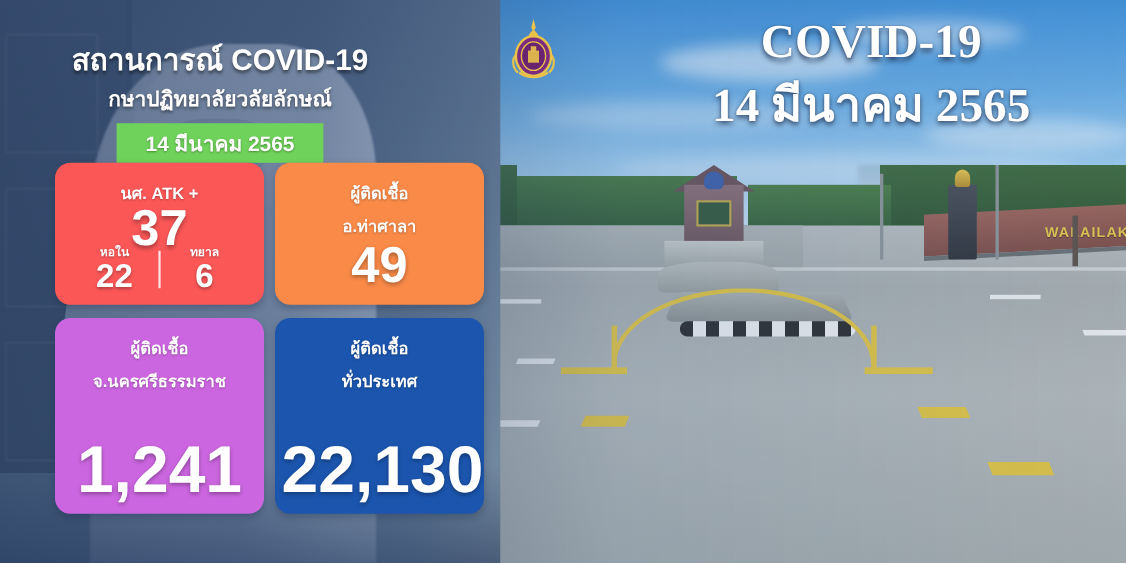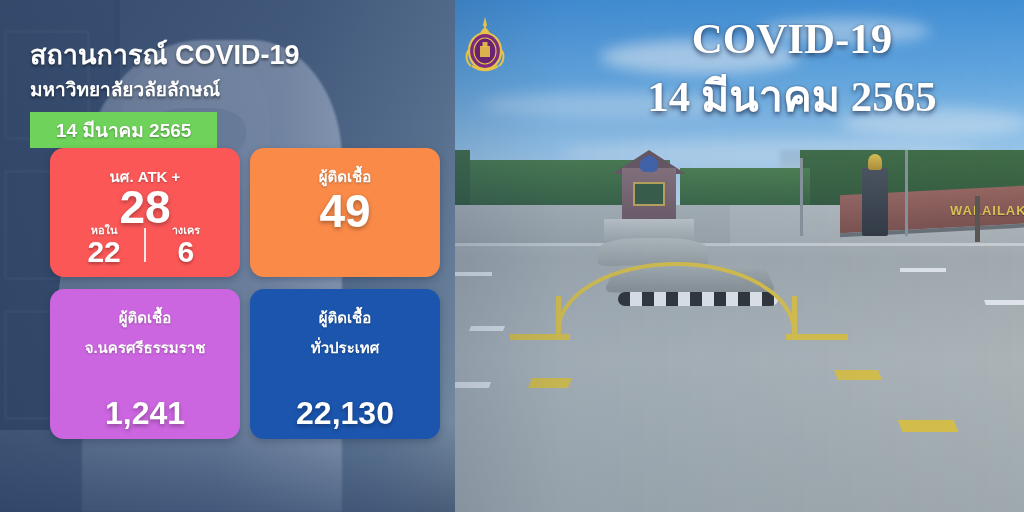--- a/index.html
+++ b/index.html
@@ -178,21 +178,21 @@
     position:absolute; left:0; bottom:0; width:455px; height:90px;
     background:linear-gradient(180deg,rgba(28,44,72,0) 0%,rgba(28,44,72,.55) 100%);
   }
   .left-tint {
     position:absolute; inset:0;
     background:linear-gradient(100deg, rgba(38,61,99,.72) 0%, rgba(44,70,112,.62) 55%, rgba(52,82,128,.40) 85%, rgba(60,95,145,.12) 100%);
   }
 
   
   .hl {
-    position:absolute; left:30px; top:40px; width:340px; 
+    position:absolute; left:30px; top:40px; width:340px; text-align:center;
     z-index:6;
   }
   .hl-title {
     font-size:27px; font-weight:bold; color:#ffffff;
     text-shadow:0 2px 3px rgba(0,0,0,.45); line-height:1.15;
   }
   .hl-sub {
     font-size:19px; font-weight:bold; color:#ffffff;
     text-shadow:0 2px 3px rgba(0,0,0,.45); margin-top:3px;
   }
@@ -242,21 +242,21 @@
   }
   .card-label {
     font-size:15px; font-weight:bold; line-height:1.18;
     text-shadow:0 1px 2px rgba(0,0,0,.30);
     margin-top:12px;
   }
   .card-value {
     font-size:46px; font-weight:bold; line-height:1.0; margin-top:2px;
     text-shadow:0 2px 4px rgba(0,0,0,.32);
   }
-  .card-value.big { font-size:32px;margin-top:40px; }
+  .card-value.big { font-size:60px;margin-top:40px; }
   .card-red    { background:#FB5757; min-height:120px; }
   .card-orange { background:#F98A48; min-height:120px; }
   .card-purple { background:#CC66E0; min-height:108px; }
   .card-blue   { background:#1B55AE; min-height:108px; }
   .card-red .card-value { margin-top:-2px; }
 
   .split {
     display:flex; align-items:flex-end; justify-content:center;
     margin-top:-6px; position:relative;
   }
@@ -360,21 +360,21 @@
     <div class="ppe-body"></div>
     <div class="ppe-hood"></div>
     <div class="ppe-mask"></div>
     <div class="ppe-arm"></div>
     <div class="ppe-shadow"></div>
     <div class="left-tint"></div>
   </div>
 
   <div class="hl">
     <div class="hl-title">สถานการณ์ COVID-19</div>
-    <div class="hl-sub">มหาวิทยาลัยวลัยลักษณ์</div>
+    <div class="hl-sub">กษาปฏิทยาลัยวลัยลักษณ์</div>
     <div class="hl-date">14 มีนาคม 2565</div>
   </div>
 
   <div class="logo-row">
     <svg class="crest" viewBox="0 0 46 58">
       <path d="M23 1 L25 9 L23 13 L21 9 Z" fill="#E8C24A"></path>
       <path d="M23 11 C27 14 29 18 28 22 L18 22 C17 18 19 14 23 11 Z" fill="#E8C24A"></path>
       <ellipse cx="23" cy="35" rx="16" ry="18" fill="#7B2C7E" stroke="#E8C24A" stroke-width="2.2"></ellipse>
       <ellipse cx="23" cy="35" rx="11" ry="13" fill="#6A2370" stroke="#E8C24A" stroke-width="1.2"></ellipse>
       <rect x="18" y="30" width="10" height="11" fill="#E8C24A" opacity=".9"></rect>
@@ -387,35 +387,36 @@
 
   <div class="hr-block">
     <div class="hr-line hr-2">COVID-19</div>
     <div class="hr-line hr-3">14 มีนาคม 2565</div>
   </div>
 
   <div class="cards">
 
     <div class="card card-red">
       <div class="card-label">นศ. ATK +</div>
-      <div class="card-value">28</div>
+      <div class="card-value">37</div>
       <div class="split">
         <div class="split-col">
           <div class="split-lab">หอใน</div>
           <div class="split-val">22</div>
         </div>
         <div class="split-col">
-          <div class="split-lab">างเคร</div>
+          <div class="split-lab">ทยาล</div>
           <div class="split-val">6</div>
         </div>
       </div>
     </div>
 
     <div class="card card-orange">
       <div class="card-label">ผู้ติดเชื้อ</div>
+      <div class="card-label">อ.ท่าศาลา</div>
       <div class="card-value">49</div>
     </div>
 
     <div class="card card-purple">
       <div class="card-label">ผู้ติดเชื้อ</div>
       <div class="card-label">จ.นครศรีธรรมราช</div>
       <div class="card-value big">1,241</div>
     </div>
 
     <div class="card card-blue">

